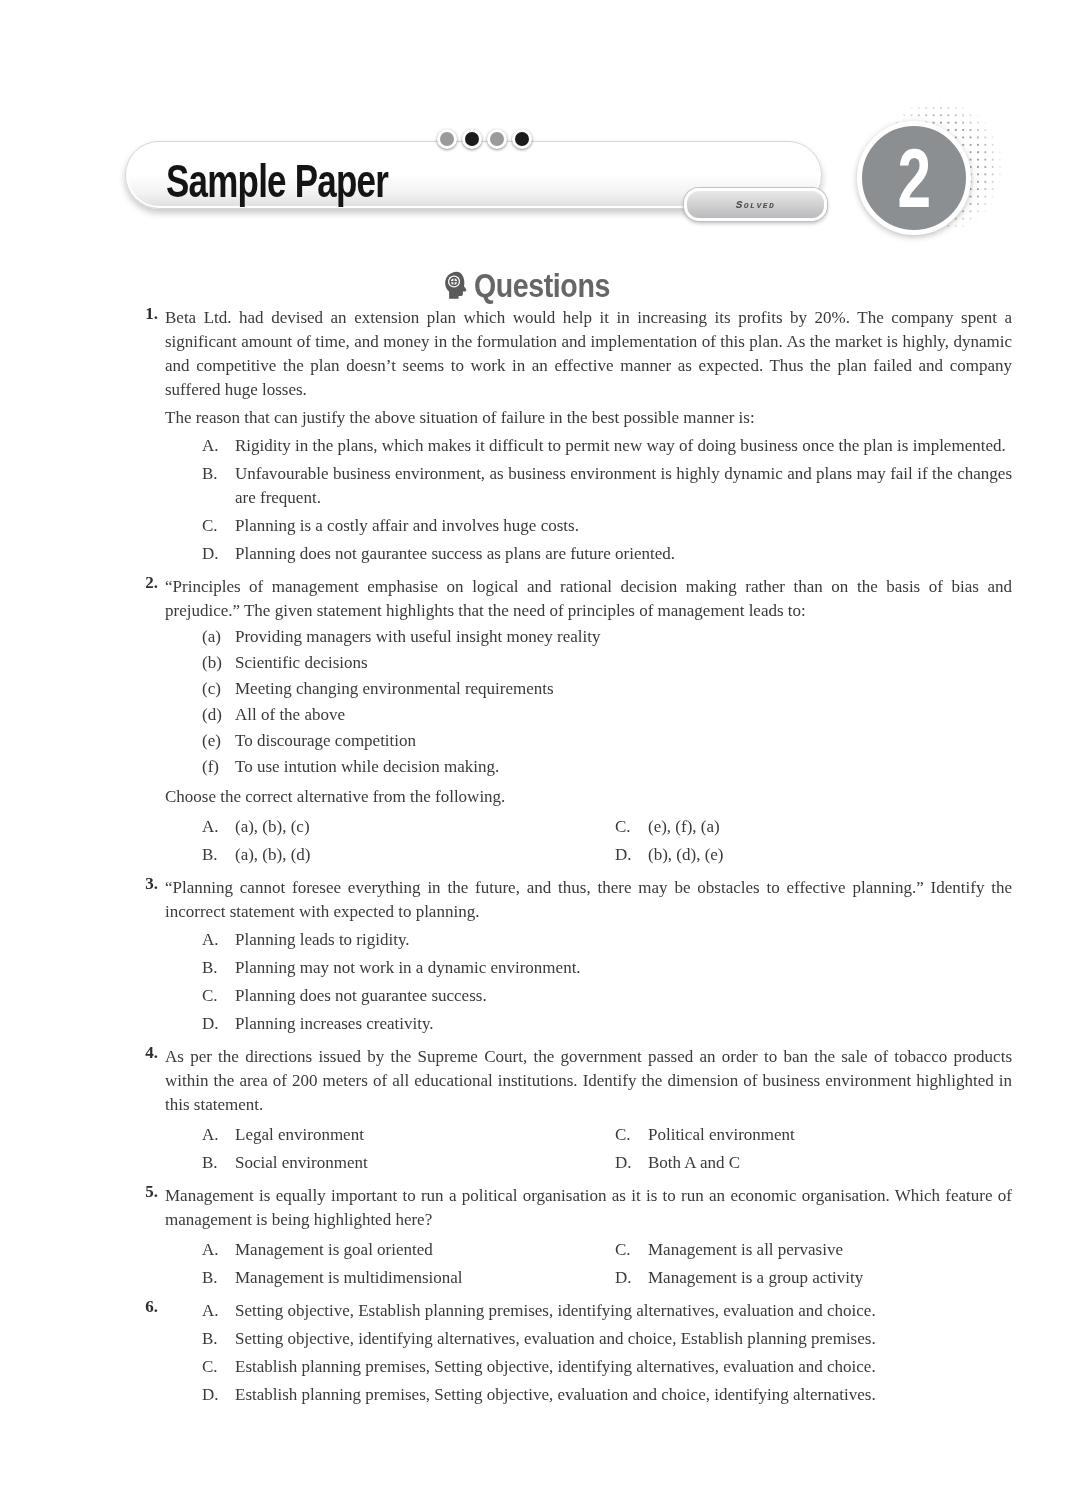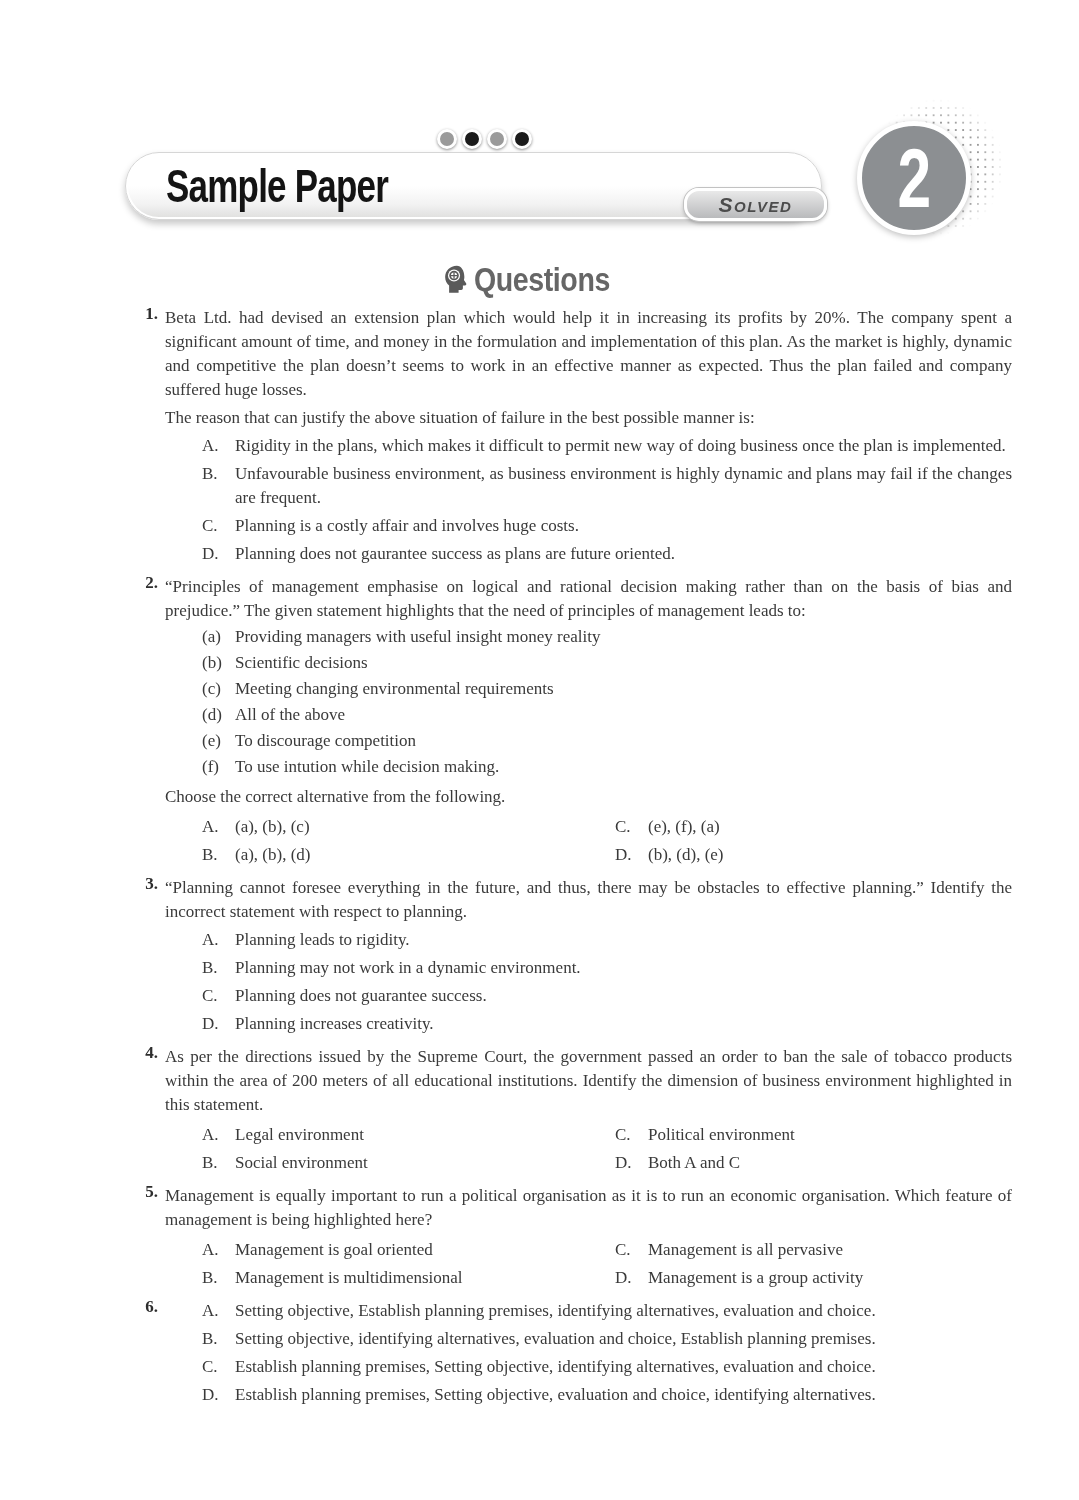--- a/index.html
+++ b/index.html
@@ -4,47 +4,47 @@
 <style>
   html,body{margin:0;padding:0;background:#fff;}
   .page{position:relative;width:1079px;height:1500px;background:#fff;overflow:hidden;
         font-family:"Liberation Serif", serif;color:#3a3a3a;}
 
   
   .banner{position:absolute;left:125px;top:141px;width:697px;height:68px;border-radius:34px;
           background:linear-gradient(180deg,#ffffff 50%,#f2f2f2 78%,#dededd 100%);
           border:1px solid #d6d6d6;
           box-shadow:0 4px 7px rgba(0,0,0,.22), inset 0 0 0 2px #ffffff;
-          display:flex;align-items:center;padding-left:40px;box-sizing:border-box;margin-top:11px;}
+          display:flex;align-items:flex-end;padding-left:40px;box-sizing:border-box;}
   .banner-title{font-family:"Liberation Sans", sans-serif;font-weight:bold;font-size:46px;
           color:#141414;letter-spacing:-1px;transform:scaleX(.76);transform-origin:left center;
           white-space:nowrap;}
   .dots{position:absolute;left:437px;top:129px;display:flex;gap:5px;}
   .dot{width:14px;height:14px;border-radius:50%;border:3px solid #fff;
        box-shadow:0 1px 3px rgba(0,0,0,.45);}
   .solved-pill{position:absolute;left:684px;top:188px;width:137px;height:27px;border-radius:15px;
        background:linear-gradient(180deg,#e9e9e9,#b9babc);
        border:3px solid #ffffff;box-shadow:0 0 0 1px #c2c2c2,0 2px 4px rgba(0,0,0,.3);
        display:flex;align-items:center;justify-content:center;box-sizing:content-box;}
-  .solved-pill span{font-family:Liberation Sans, sans-serif;font-style:italic;font-weight:bold;
-       font-variant:small-caps;font-size:21px;letter-spacing:1.5px;color:#4c4c4c;}
+  .solved-pill span{font-family:Liberation Mono, monospace;font-style:italic;font-weight:bold;
+       font-variant:small-caps;font-size:11px;letter-spacing:1.5px;color:#4c4c4c;}
   .halftone{position:absolute;left:856px;top:82px;width:164px;height:170px;
        background-image:radial-gradient(#9b9b9b 1.25px, transparent 1.35px);
        background-size:7.4px 7.4px;
        -webkit-mask-image:radial-gradient(ellipse 50% 50% at 50% 50%, #000 55%, transparent 80%);
        mask-image:radial-gradient(ellipse 50% 50% at 50% 50%, #000 55%, transparent 80%);}
   .badge-circle{position:absolute;left:857px;top:121px;width:114px;height:114px;border-radius:50%;
        background:#8c8f92;border:5px solid #ffffff;box-sizing:border-box;
        box-shadow:0 2px 6px rgba(0,0,0,.25);
        display:flex;align-items:center;justify-content:center;}
   .badge-num{font-family:"Liberation Sans", sans-serif;font-weight:bold;font-size:84px;color:#fff;
        transform:scaleX(.72);line-height:1;}
 
   
-  .q-heading{position:absolute;left:0;right:0;top:260px;display:flex;justify-content:center;
+  .q-heading{position:absolute;left:0;right:0;top:266px;display:flex;justify-content:center;
        align-items:center;}
   .q-heading-text{font-family:"Liberation Sans", sans-serif;font-weight:bold;font-size:34px;
        color:#666;transform:scaleX(.84);transform-origin:left center;letter-spacing:-.5px;}
 
   
   .questions{position:absolute;left:135px;top:302px;width:877px;
        font-size:17px;line-height:24px;}
   .question{display:flex;margin-top:5px;}
   .question:first-child{margin-top:0;}
   .q-num{flex:0 0 30px;text-align:right;padding-right:7px;font-weight:bold;color:#2d2d2d;
@@ -166,21 +166,21 @@
             <div class="opt">
               <span class="opt-label">D.</span>
               <span class="opt-text">(b), (d), (e)</span>
             </div>
           </div>
         </div>
       </div>
       <div class="question">
         <span class="q-num">3.</span>
         <div class="q-body">
-          <div class="q-para">“Planning cannot foresee everything in the future, and thus, there may be obstacles to effective planning.” Identify the incorrect statement with respect to planning.</div>
+          <div class="q-para">“Planning cannot foresee everything in the future, and thus, there may be obstacles to effective planning.” Identify the incorrect statement with expected to planning.</div>
           <div class="opts">
             <div class="opt">
               <span class="opt-label">A.</span>
               <span class="opt-text">Planning leads to rigidity.</span>
             </div>
             <div class="opt">
               <span class="opt-label">B.</span>
               <span class="opt-text">Planning may not work in a dynamic environment.</span>
             </div>
             <div class="opt">

